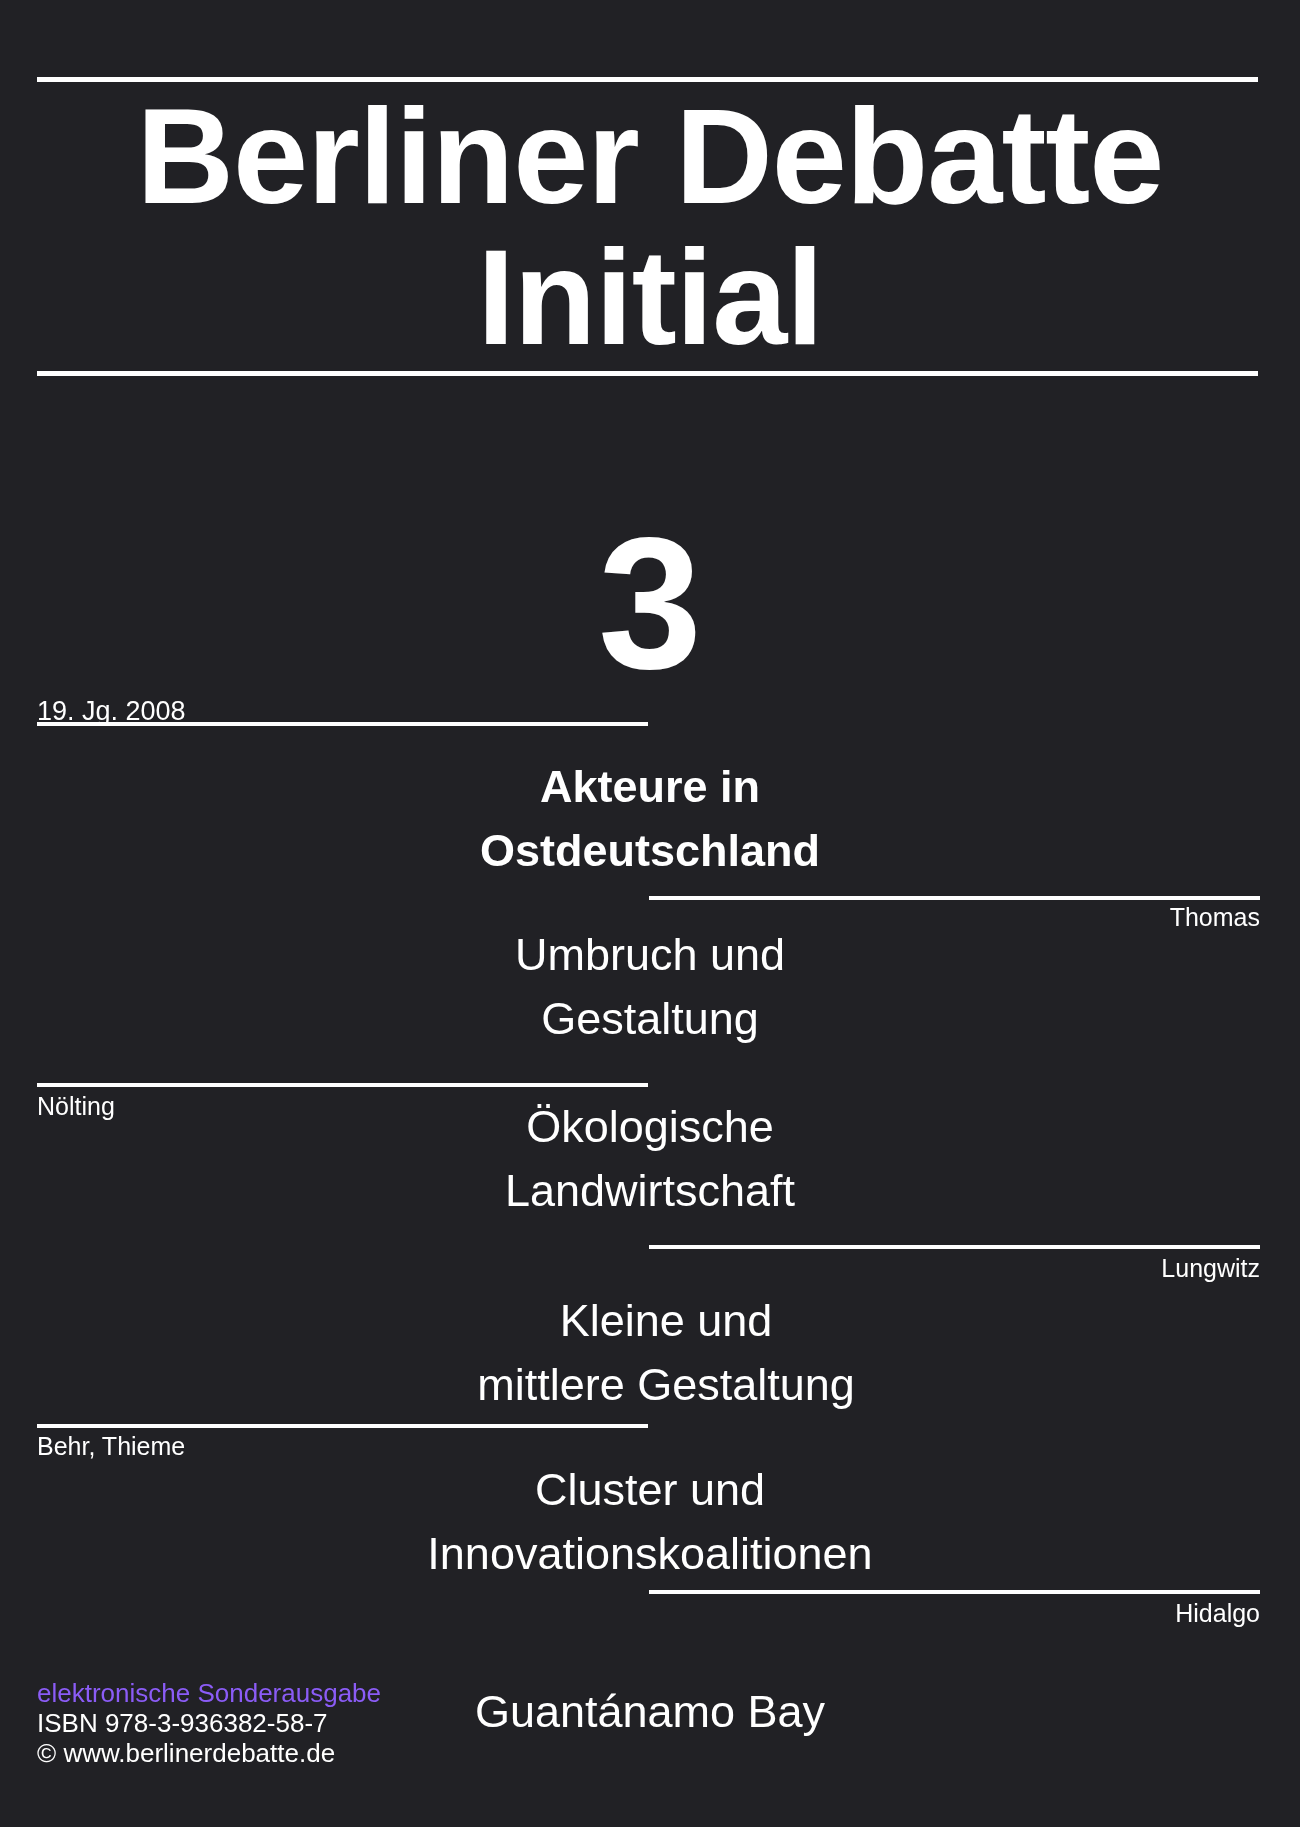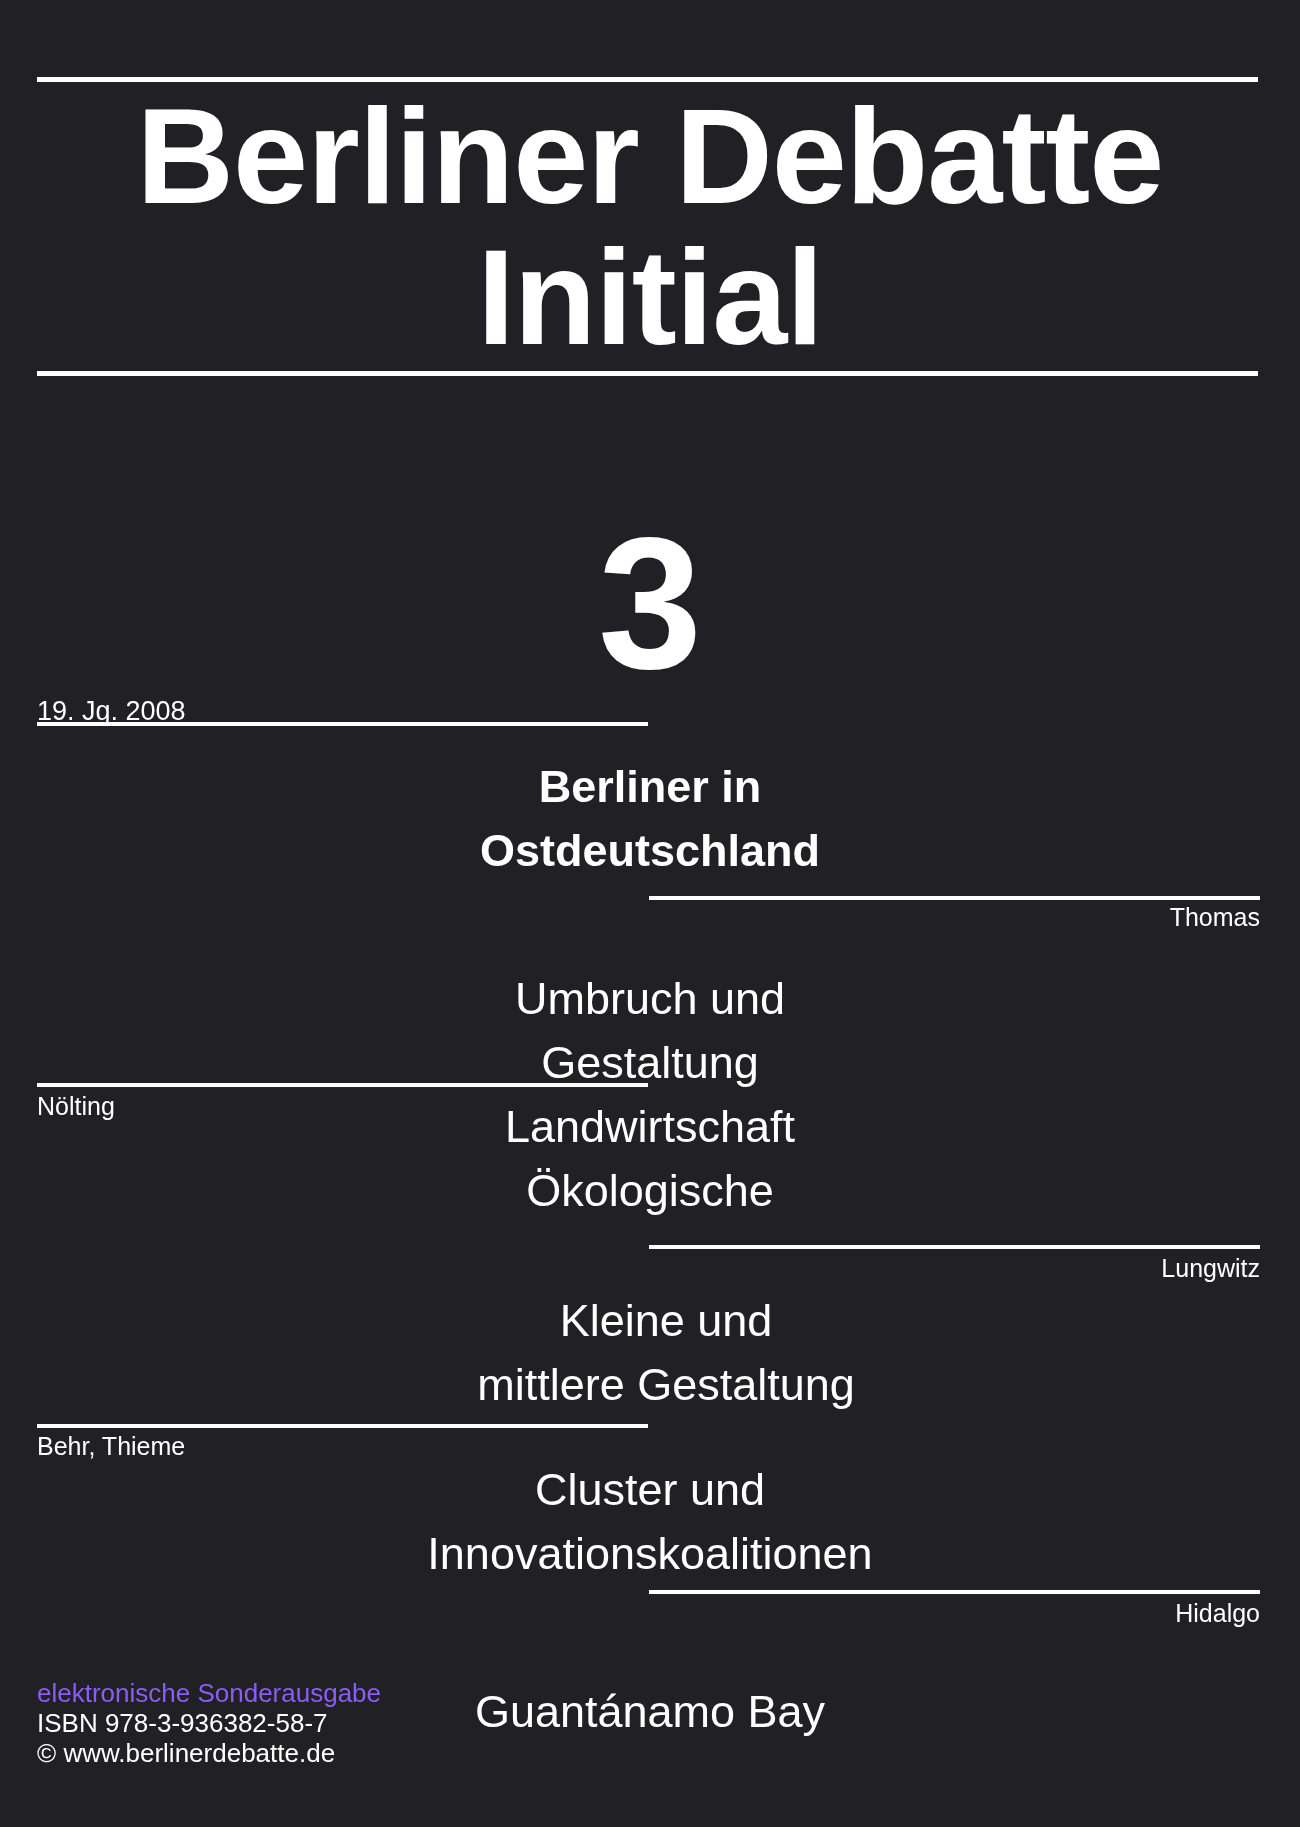--- a/index.html
+++ b/index.html
@@ -33,21 +33,21 @@
   .volume-label{position:absolute;left:37px;top:696px;font-size:27px;line-height:31px;}
 
   .title-block{
     position:absolute;left:0;width:1300px;
     text-align:center;
     font-size:45px;line-height:64px;font-weight:normal;
   }
   .title-block.bold{font-weight:bold;}
 
   .t-theme{top:755px;}
-  .t-art1{top:923px;margin-top:44px;}
+  .t-art1{top:923px;}
   .t-art2{top:1095px;}
   .t-art3{top:1289px;padding-left:16px;}
   .t-art4{top:1458px;}
   .t-art5{top:1680px;}
 
   .r-top{top:77px;}
   .r-masthead-bottom{top:371px;}
   .r-volume{top:722px;}
   .r-art1{top:896px;}
   .r-art2{top:1083px;}
@@ -76,36 +76,36 @@
   <div>Initial</div>
 </div>
 <div class="rule full r-masthead-bottom"></div>
 
 <div class="issue-number">3</div>
 
 <div class="rule left r-volume"></div>
 <div class="volume-label">19. Jg. 2008</div>
 
 <div class="title-block bold t-theme">
-  <div>Berliner in</div>
+  <div>Akteure in</div>
   <div>Ostdeutschland</div>
 </div>
 
 <div class="rule right r-art1"></div>
 <div class="label at-right l-thomas">Thomas</div>
 <div class="title-block t-art1">
   <div>Umbruch und</div>
   <div>Gestaltung</div>
 </div>
 
 <div class="rule left r-art2"></div>
 <div class="label at-left l-noelting">Nölting</div>
 <div class="title-block t-art2">
+  <div>Ökologische</div>
   <div>Landwirtschaft</div>
-  <div>Ökologische</div>
 </div>
 
 <div class="rule right r-art3"></div>
 <div class="label at-right l-lungwitz">Lungwitz</div>
 <div class="title-block t-art3">
   <div>Kleine und</div>
   <div>mittlere Gestaltung</div>
 </div>
 
 <div class="rule left r-art4"></div>

